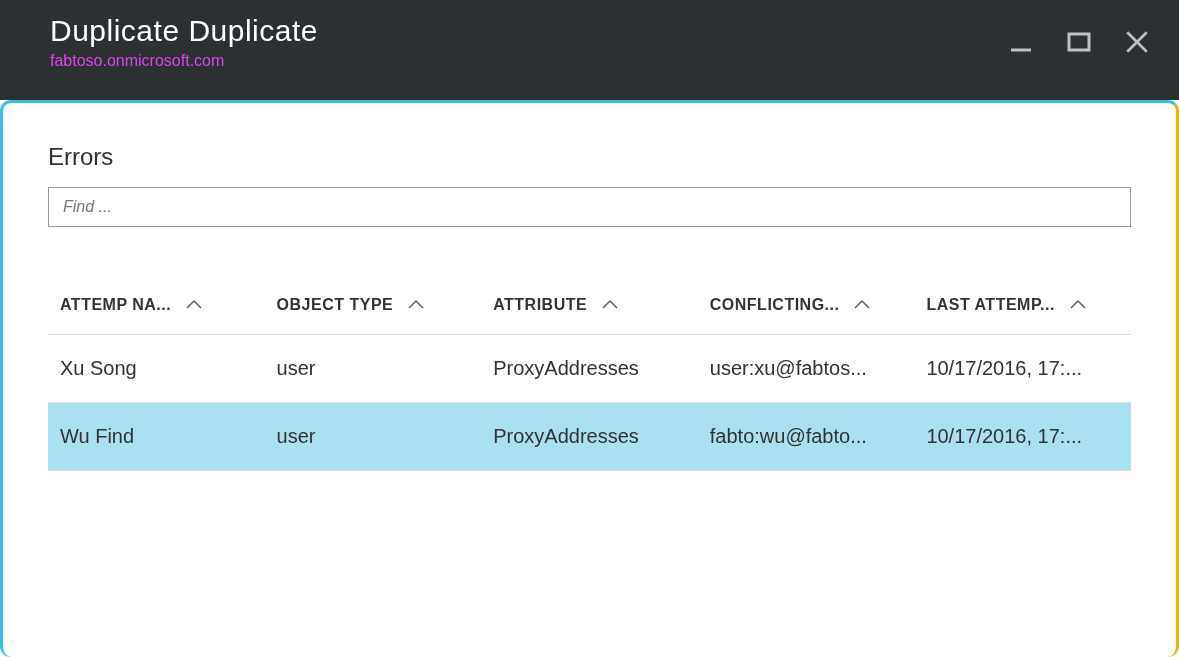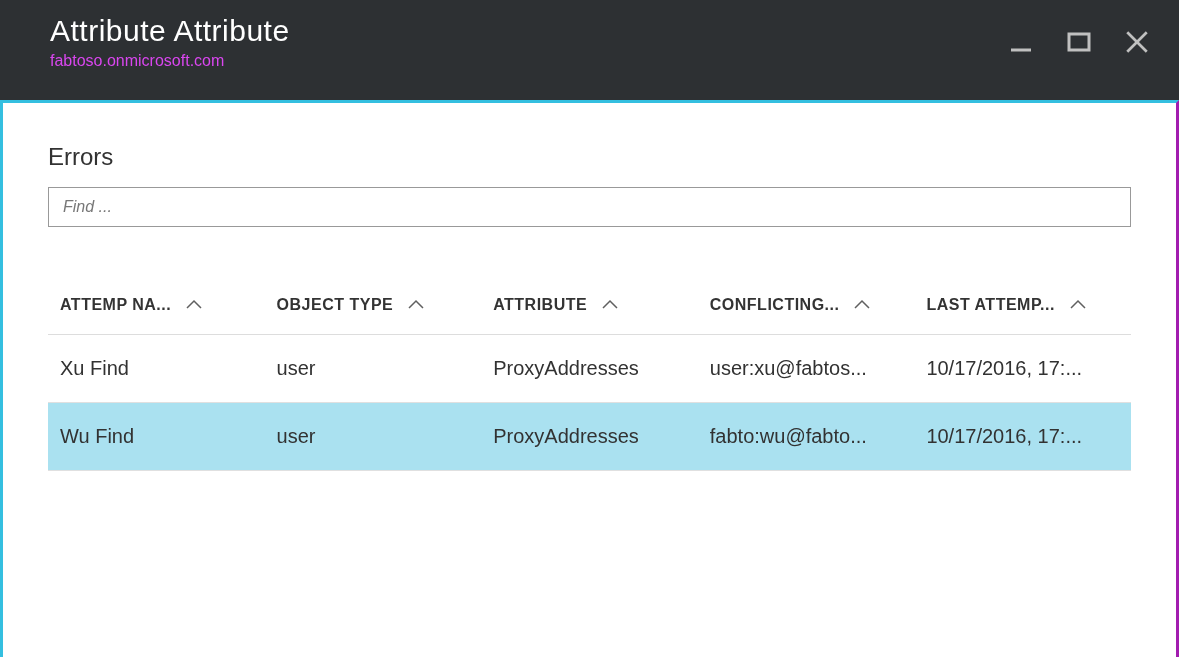--- a/index.html
+++ b/index.html
@@ -53,24 +53,25 @@
       justify-content: center;
       cursor: pointer;
     }
     .win-btn svg {
       stroke: #c0c0c0;
       fill: none;
     }
     .content-wrapper {
       border-top: 3px solid #34bfe0;
       border-left: 3px solid #34bfe0;
-      border-right: 3px solid #a21caf;
+      border-right: 3px solid #eab308;
       flex: 1;
       padding: 40px 45px 0 45px;
       background: #fff;
+      border-radius: 11px;
     }
     .section-title {
       font-size: 24px;
       font-weight: 400;
       color: #323232;
       margin-bottom: 16px;
     }
     .search-box {
       width: 100%;
       border: 1px solid #999;
@@ -134,21 +135,21 @@
     .col-object { width: 20%; }
     .col-attr { width: 20%; }
     .col-conflict { width: 20%; }
     .col-last { width: 20%; }
   </style>
 </head>
 <body>
 
 <div class="window">
   <div class="header">
-    <div class="title">Attribute Attribute</div>
+    <div class="title">Duplicate Duplicate</div>
     <div class="subtitle">fabtoso.onmicrosoft.com</div>
     <div class="window-controls">
       <div class="win-btn">
         <svg width="24" height="24" viewBox="0 0 24 24">
             <line x1="2" y1="20" x2="22" y2="20" stroke-width="3"></line>
           </svg>
       </div>
       <div class="win-btn">
         <svg width="24" height="24" viewBox="0 0 24 24">
             <rect x="2" y="4" width="20" height="16" stroke-width="3"></rect>
@@ -217,21 +218,21 @@
                   <svg width="18" height="12" viewBox="0 0 18 12">
                     <polyline points="2,9 9,2 16,9"></polyline>
                   </svg>
                 </span>
             </div>
           </th>
         </tr>
       </thead>
       <tbody>
         <tr>
-          <td>Xu Find</td>
+          <td>Xu Song</td>
           <td>user</td>
           <td>ProxyAddresses</td>
           <td>user:xu@fabtos...</td>
           <td>10/17/2016, 17:...</td>
         </tr>
         <tr class="selected">
           <td>Wu Find</td>
           <td>user</td>
           <td>ProxyAddresses</td>
           <td>fabto:wu@fabto...</td>

